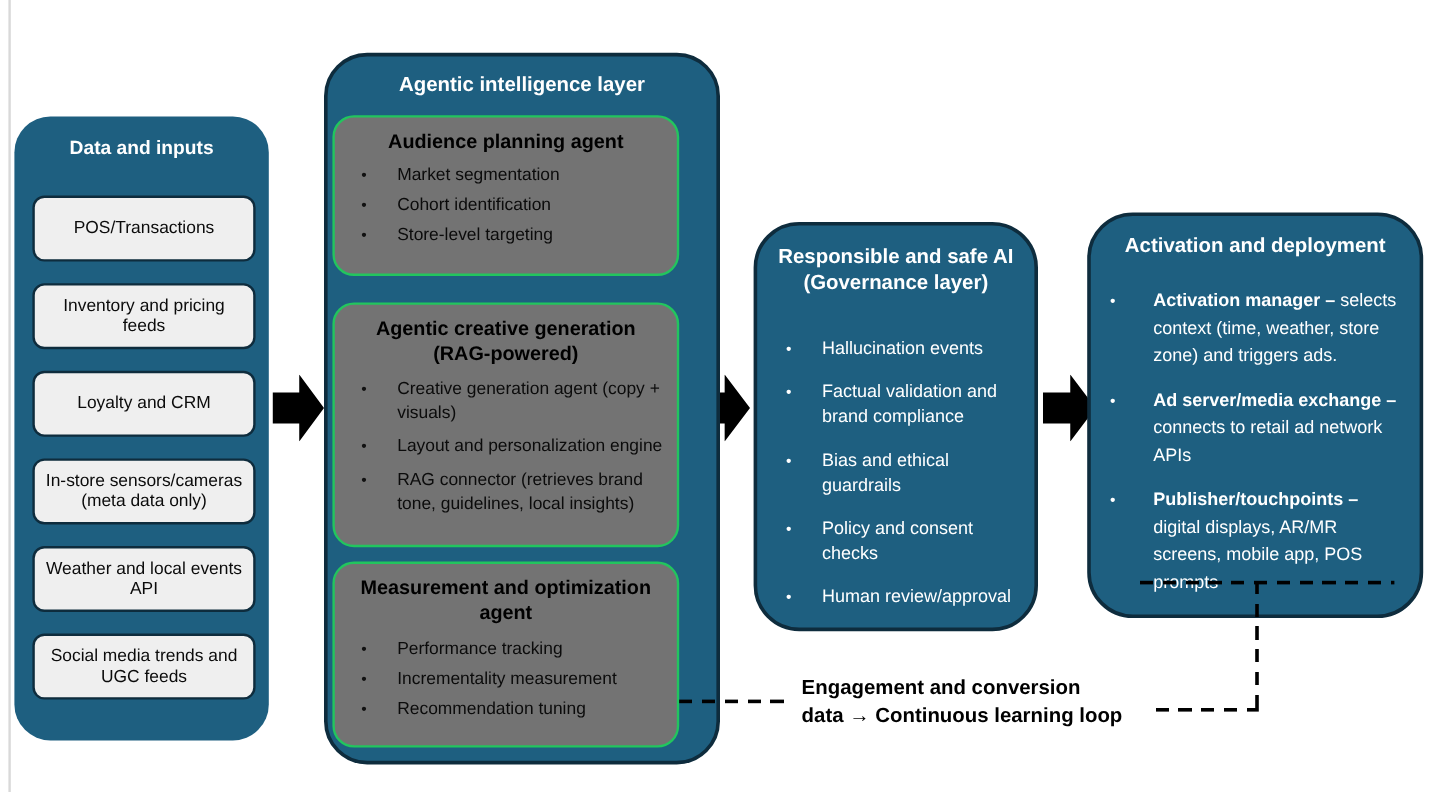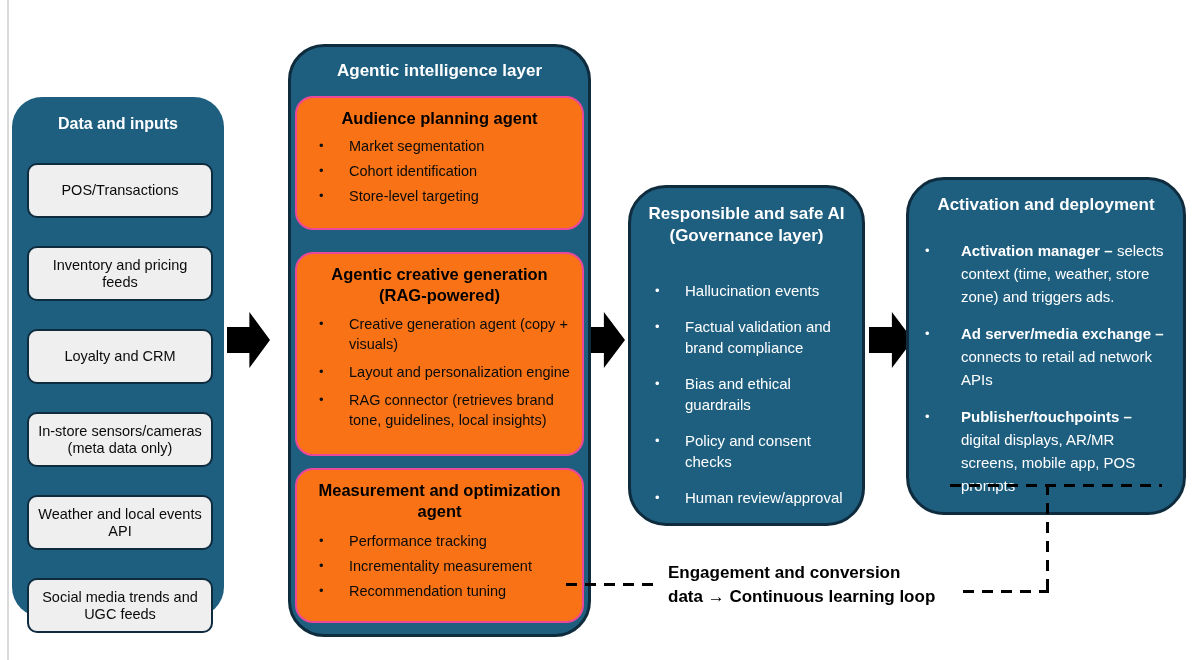--- a/index.html
+++ b/index.html
@@ -8,33 +8,33 @@
     font-family:"Liberation Sans", sans-serif; overflow:hidden; color:#111;
   }
   .edge-line { position:absolute; left:7px; top:0; width:2px; height:660px; background:#d9d9d9; }
 
   .panel { position:absolute; background:#1E5F80; box-sizing:border-box; }
   .panel h2 { margin:0; text-align:center; color:#ffffff; font-weight:bold; white-space:pre-line; }
 
   
   .panel-1 { left:12px; top:97px; width:212px; height:520px; border-radius:30px; }
   .panel-1 h2 { padding-top:18px; font-size:16px; }
-  .chips { position:absolute; left:15px; top:66px; width:186px; display:flex; flex-direction:column; gap:28px; }
+  .chips { position:absolute; left:15px; top:66px; width:186px; display:flex; flex-direction:column; gap:18px; }
   .chip {
     height:55px; flex:none; background:#efefef; border:2px solid #0E2C3D; border-radius:10px;
     display:flex; align-items:center; justify-content:center; text-align:center;
     font-size:14.5px; line-height:17px; color:#0b0b0b; padding:0 8px; box-sizing:border-box;
   }
 
   
-  .panel-2 { left:288px; top:44px; width:303px; height:593px; border-radius:36px; border:3px solid #0E2C3D; }
+  .panel-2 { left:270px; top:44px; width:330px; height:593px; border-radius:36px; border:3px solid #0E2C3D; }
   .panel-2 h2 { padding-top:14px; font-size:17px; }
   .card {
-    position:absolute; left:4px; width:289px; background:#f97316;
-    border:2px solid #ec4899; border-radius:18px; box-sizing:border-box;
+    position:absolute; left:4px; width:289px; background:#737373;
+    border:2px solid #22c55e; border-radius:18px; box-sizing:border-box;
   }
   .card-a { top:49px;  height:134px; }
   .card-b { top:205px; height:204px; }
   .card-c { top:421px; height:155px; }
   .card h3 { margin:0; padding-top:10px; text-align:center; font-size:16.5px; font-weight:bold; line-height:21px; white-space:pre-line; color:#000; }
   .card .bullets { margin-top:7px; }
   .card-b .bullets { margin-top:8px; }
   .card-c .bullets { margin-top:9px; }
   .b-row { display:flex; padding-left:22px; padding-right:8px; margin-bottom:5px; }
   .card-b .b-row { margin-bottom:8px; }

